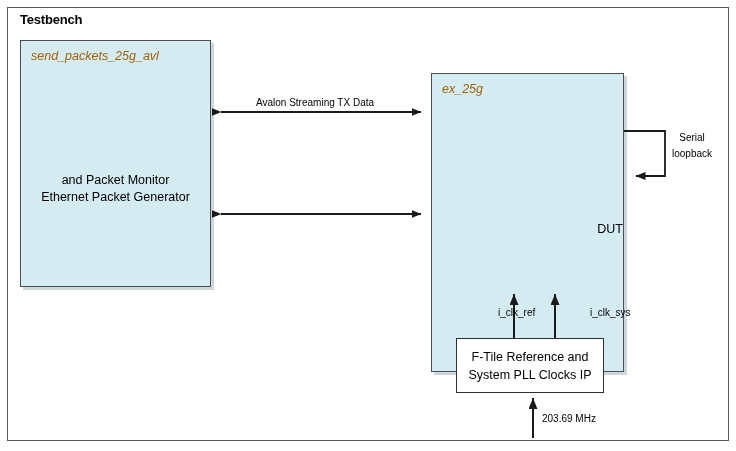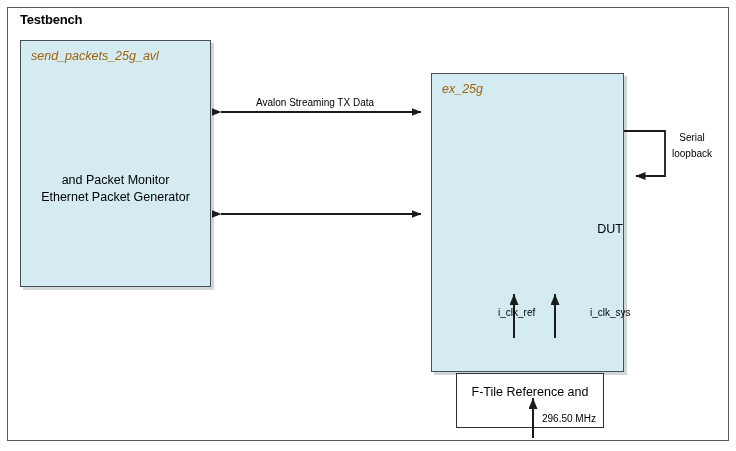--- a/index.html
+++ b/index.html
@@ -64,21 +64,20 @@
     font-size: 12.5px;
     color: #000;
     line-height: 17px;
   }
   
   .wbox {
     position: absolute;
     box-sizing: border-box;
     background: #ffffff;
     border: 1px solid #2b2f33;
-    margin-top: 35px;
   }
   .wbox-text {
     position: absolute;
     left: 0;
     right: 0;
     text-align: center;
     font-size: 12.5px;
     color: #000;
     line-height: 18px;
   }
@@ -118,20 +117,21 @@
   <div class="blk" style="left:431px; top:39px; width:193px; height:299px;margin-top:34px;">
     <div class="blk-tag">ex_25g</div>
     <div class="blk-center" style="top:147px;text-align:right;">
       <div>DUT</div>
     </div>
   </div>
 
   <div class="wbox" style="left:456px; top:338px; width:148px; height:55px;">
     <div class="wbox-text" style="top:9px;">
       <div>F-Tile Reference and</div>
+      <div>System PLL Clocks IP</div>
     </div>
   </div>
 
   <svg class="wires" viewBox="0 0 736 451">
     <defs>
       <marker id="ah-right" markerWidth="11" markerHeight="11" refX="9.5" refY="4" orient="auto" markerUnits="userSpaceOnUse">
         <path d="M0,0 L10,4 L0,8 z" fill="#1a1a1a"></path>
       </marker>
       <marker id="ah-left" markerWidth="11" markerHeight="11" refX="9.5" refY="4" orient="auto" markerUnits="userSpaceOnUse">
         <path d="M0,0 L10,4 L0,8 z" fill="#1a1a1a"></path>
@@ -171,15 +171,15 @@
 
   <div class="edge-label" style="left:672px; top:130px;text-align:center;">
     <div>Serial</div>
     <div>loopback</div>
   </div>
 
   <div class="edge-label" style="left:450px; top:305px;margin-left:48px;">i_clk_ref</div>
 
   <div class="edge-label" style="left:590px; top:305px;">i_clk_sys</div>
 
-  <div class="edge-label" style="left:542px; top:411px;">296.50 MHz</div>
+  <div class="edge-label" style="left:542px; top:411px;">203.69 MHz</div>
 
 </div>
 
 </body></html>

